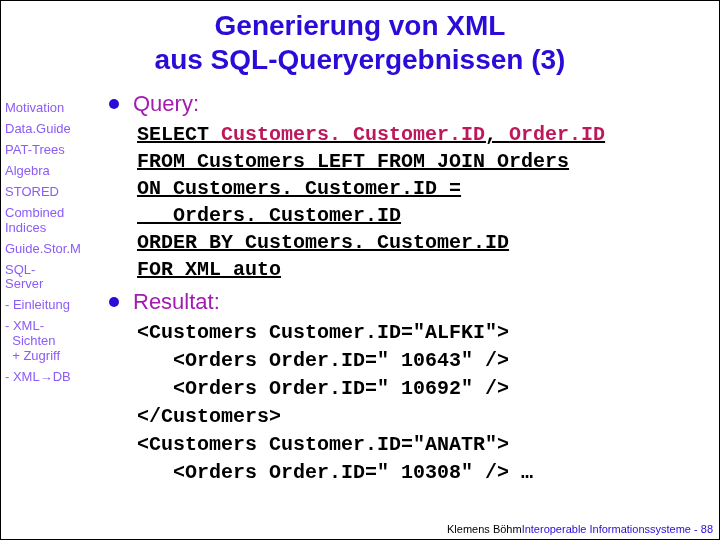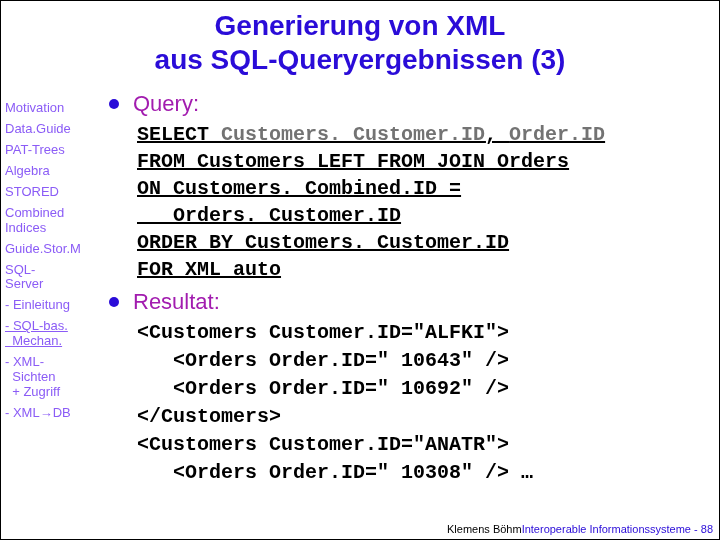--- a/index.html
+++ b/index.html
@@ -66,21 +66,21 @@
   .code {
     font-family: "Courier New", Courier, monospace;
     font-size: 20px;
     font-weight: bold;
     color: #000;
     text-decoration: underline;
     line-height: 1.35;
     margin-left: 28px;
     white-space: pre;
   }
-  .code .hl { color: #737373; }
+  .code .hl { color: #be185d; }
   .code2 {
     font-family: "Courier New", Courier, monospace;
     font-size: 20px;
     font-weight: bold;
     color: #000;
     line-height: 1.4;
     margin-left: 28px;
     white-space: pre;
   }
   .footer {
@@ -111,38 +111,36 @@
     <div class="item"><span>Data.Guide</span></div>
     <div class="item"><span>PAT-Trees</span></div>
     <div class="item"><span>Algebra</span></div>
     <div class="item"><span>STORED</span></div>
     <div class="item" style="white-space:pre"><span>Combined
 Indices</span></div>
     <div class="item"><span>Guide.Stor.M</span></div>
     <div class="item" style="white-space:pre"><span>SQL-
 Server</span></div>
     <div class="item"><span>- Einleitung</span></div>
-    <div class="item active" style="white-space:pre"><span>- SQL-bas.
-  Mechan.</span></div>
     <div class="item" style="white-space:pre"><span>- XML-
   Sichten
   + Zugriff</span></div>
     <div class="item"><span>- XML→DB</span></div>
   </div>
 
   <div class="content">
 
     <div class="bullet-row">
       <div class="bullet"></div>
       <div class="bullet-text">Query:</div>
     </div>
 
     <div class="code"><span>SELECT </span><span class="hl">Customers. Customer.ID</span><span>, </span><span class="hl">Order.ID</span>
 <span>FROM Customers LEFT FROM JOIN Orders</span>
-<span>ON Customers. Combined.ID =</span>
+<span>ON Customers. Customer.ID =</span>
 <span>   Orders. Customer.ID</span>
 <span>ORDER BY Customers. Customer.ID</span>
 <span>FOR XML auto</span></div>
 
     <div class="bullet-row" style="margin-top:6px">
       <div class="bullet"></div>
       <div class="bullet-text">Resultat:</div>
     </div>
 
     <div class="code2"><span>&lt;Customers </span><span class="hl">Customer.ID</span><span>="ALFKI"&gt;</span>

